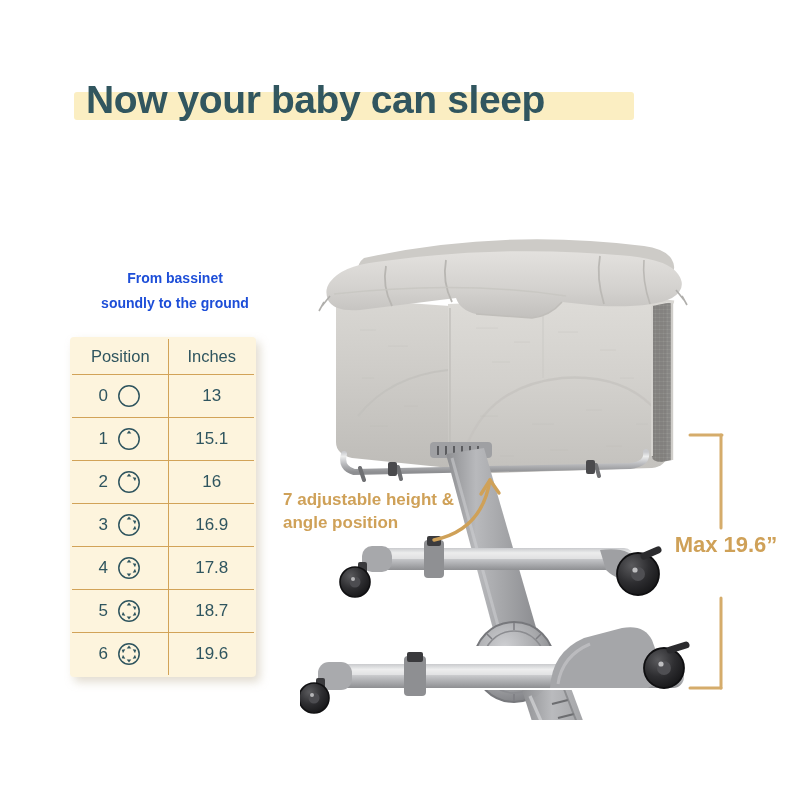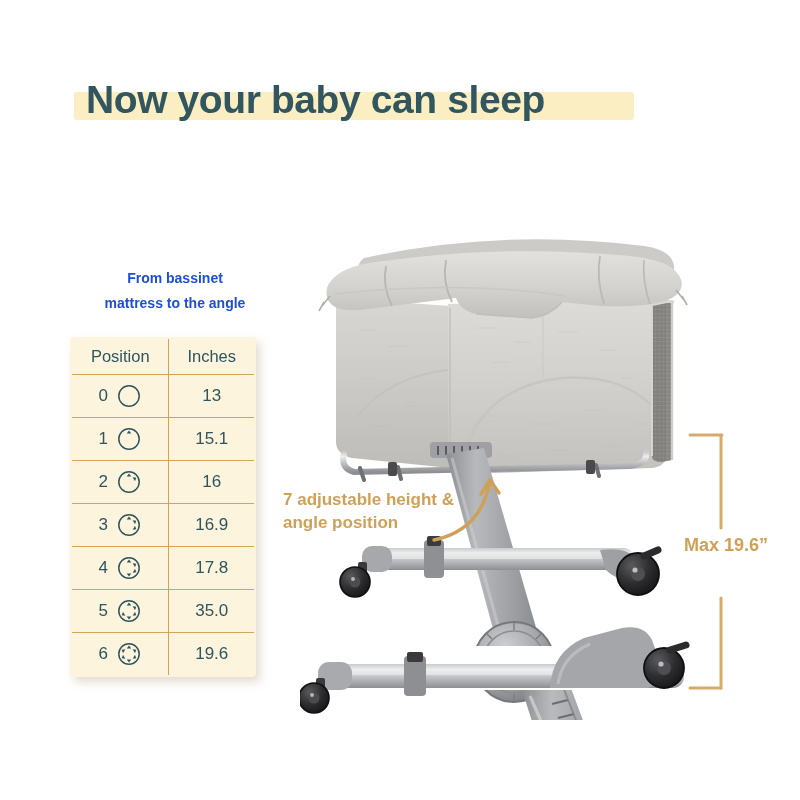--- a/index.html
+++ b/index.html
@@ -121,21 +121,21 @@
     position: absolute;
     left: 688px; top: 430px;
     width: 48px; height: 265px;
   }
   .measure-label {
     position: absolute;
     left: 655px; top: 533px;
     width: 142px;
     text-align: center;
     color: #cfa158;
-    font-size: 18px;
+    font-size: 22px;
     font-weight: bold;
     line-height: 24px;
   }
 
   
   .product { position: absolute; left: 300px; top: 210px; width: 430px; height: 510px; }
 </style>
 </head>
 <body>
 
@@ -368,21 +368,21 @@
     <circle cx="361" cy="454" r="2.6" fill="#dadadc" opacity="0.8"></circle>
     <path d="M370 440 l16 -5" stroke="#2b2b2e" stroke-width="7" stroke-linecap="round"></path>
   </g>
 
   <path d="M276 612 L330 600 L336 452 L292 450 Z" fill="none"></path>
 </svg>
 </div>
 
 <div class="table-caption">
   <div>From bassinet</div>
-  <div>mattress to the angle</div>
+  <div>soundly to the ground</div>
 </div>
 
 <div class="spec-table-wrap">
   <table class="spec-table">
     <thead>
       <tr>
         <th class="col-pos">Position</th>
         <th class="col-in">Inches</th>
       </tr>
     </thead>
@@ -501,21 +501,21 @@
                   <path d="M10.70 18.60
                       L15.30 18.60
                       L13.00 21.40 Z" fill="#2f555f"></path>
                   <path d="M7.00 13.81
                       L9.30 17.79
                       L5.73 17.20 Z" fill="#2f555f"></path>
                 </svg>
               </span>
      </div>
           </td>
-          <td class="col-in">35.0</td>
+          <td class="col-in">18.7</td>
         </tr>
         <tr>
           <td class="col-pos">
             <div class="pos-cell-inner">
        <span class="pos-num">6</span>
        <span>
                 <svg class="dial" width="26" height="26" viewBox="0 0 26 26" xmlns="http://www.w3.org/2000/svg">
             <circle cx="13" cy="13" r="10.2" fill="none" stroke="#2f555f" stroke-width="1.5"></circle>
                   <path d="M15.30 7.40
                       L10.70 7.40

